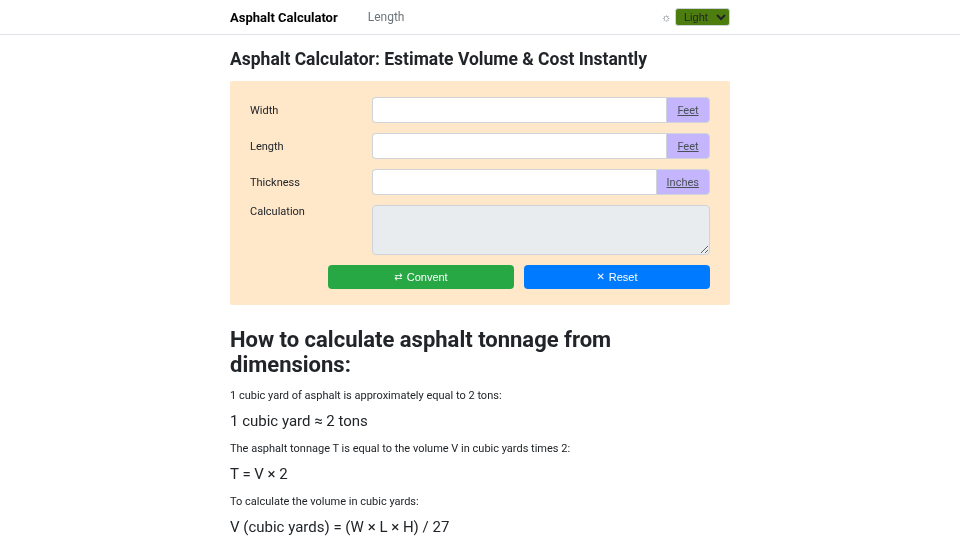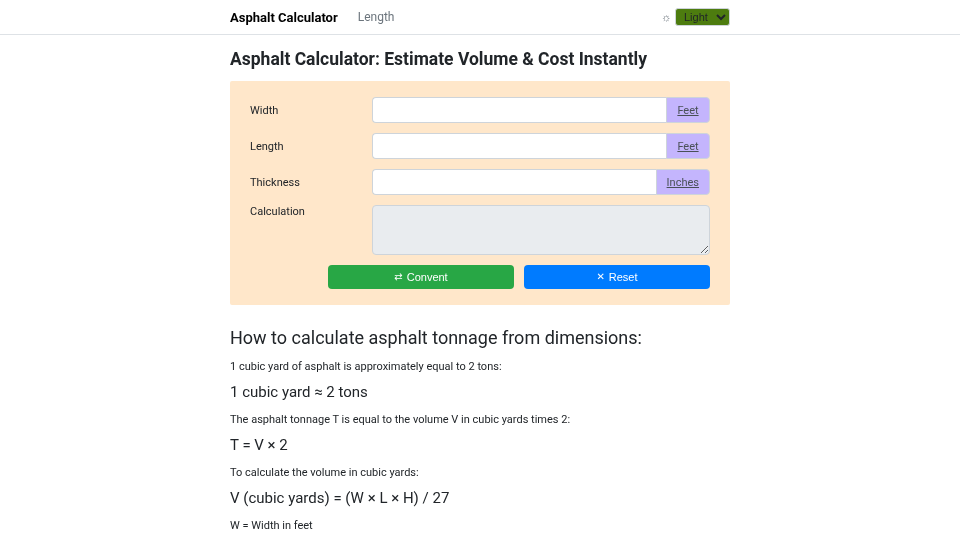--- a/index.html
+++ b/index.html
@@ -19,21 +19,21 @@
     padding: 0 10px;
   }
   .nav-inner {
     display: flex;
     align-items: center;
     justify-content: space-between;
   }
   .nav-left {
     display: flex;
     align-items: center;
-    gap: 20px;
+    gap: 30px;
   }
   .brand {
     font-weight: 700;
     font-size: 13px;
     color: #000;
   }
   .nav-link {
     color: #6c757d;
     font-size: 12px;
     text-decoration: none;
@@ -134,22 +134,22 @@
     cursor: pointer;
     display: flex;
     align-items: center;
     justify-content: center;
     gap: 4px;
   }
   .btn-green { background: #28a745; }
   .btn-blue { background: #007bff; }
   .btn-icon { font-size: 10px; line-height: 1; }
   h2.section-title {
-    font-size: 18px;
-    font-weight: 400;
+    font-size: 22px;
+    font-weight: 700;
     margin: 22px 0 12px 0;
   }
   .body-text {
     font-size: 11px;
     color: #212529;
     margin-bottom: 10px;
   }
   .formula {
     font-size: 15px;
     font-weight: 400;

